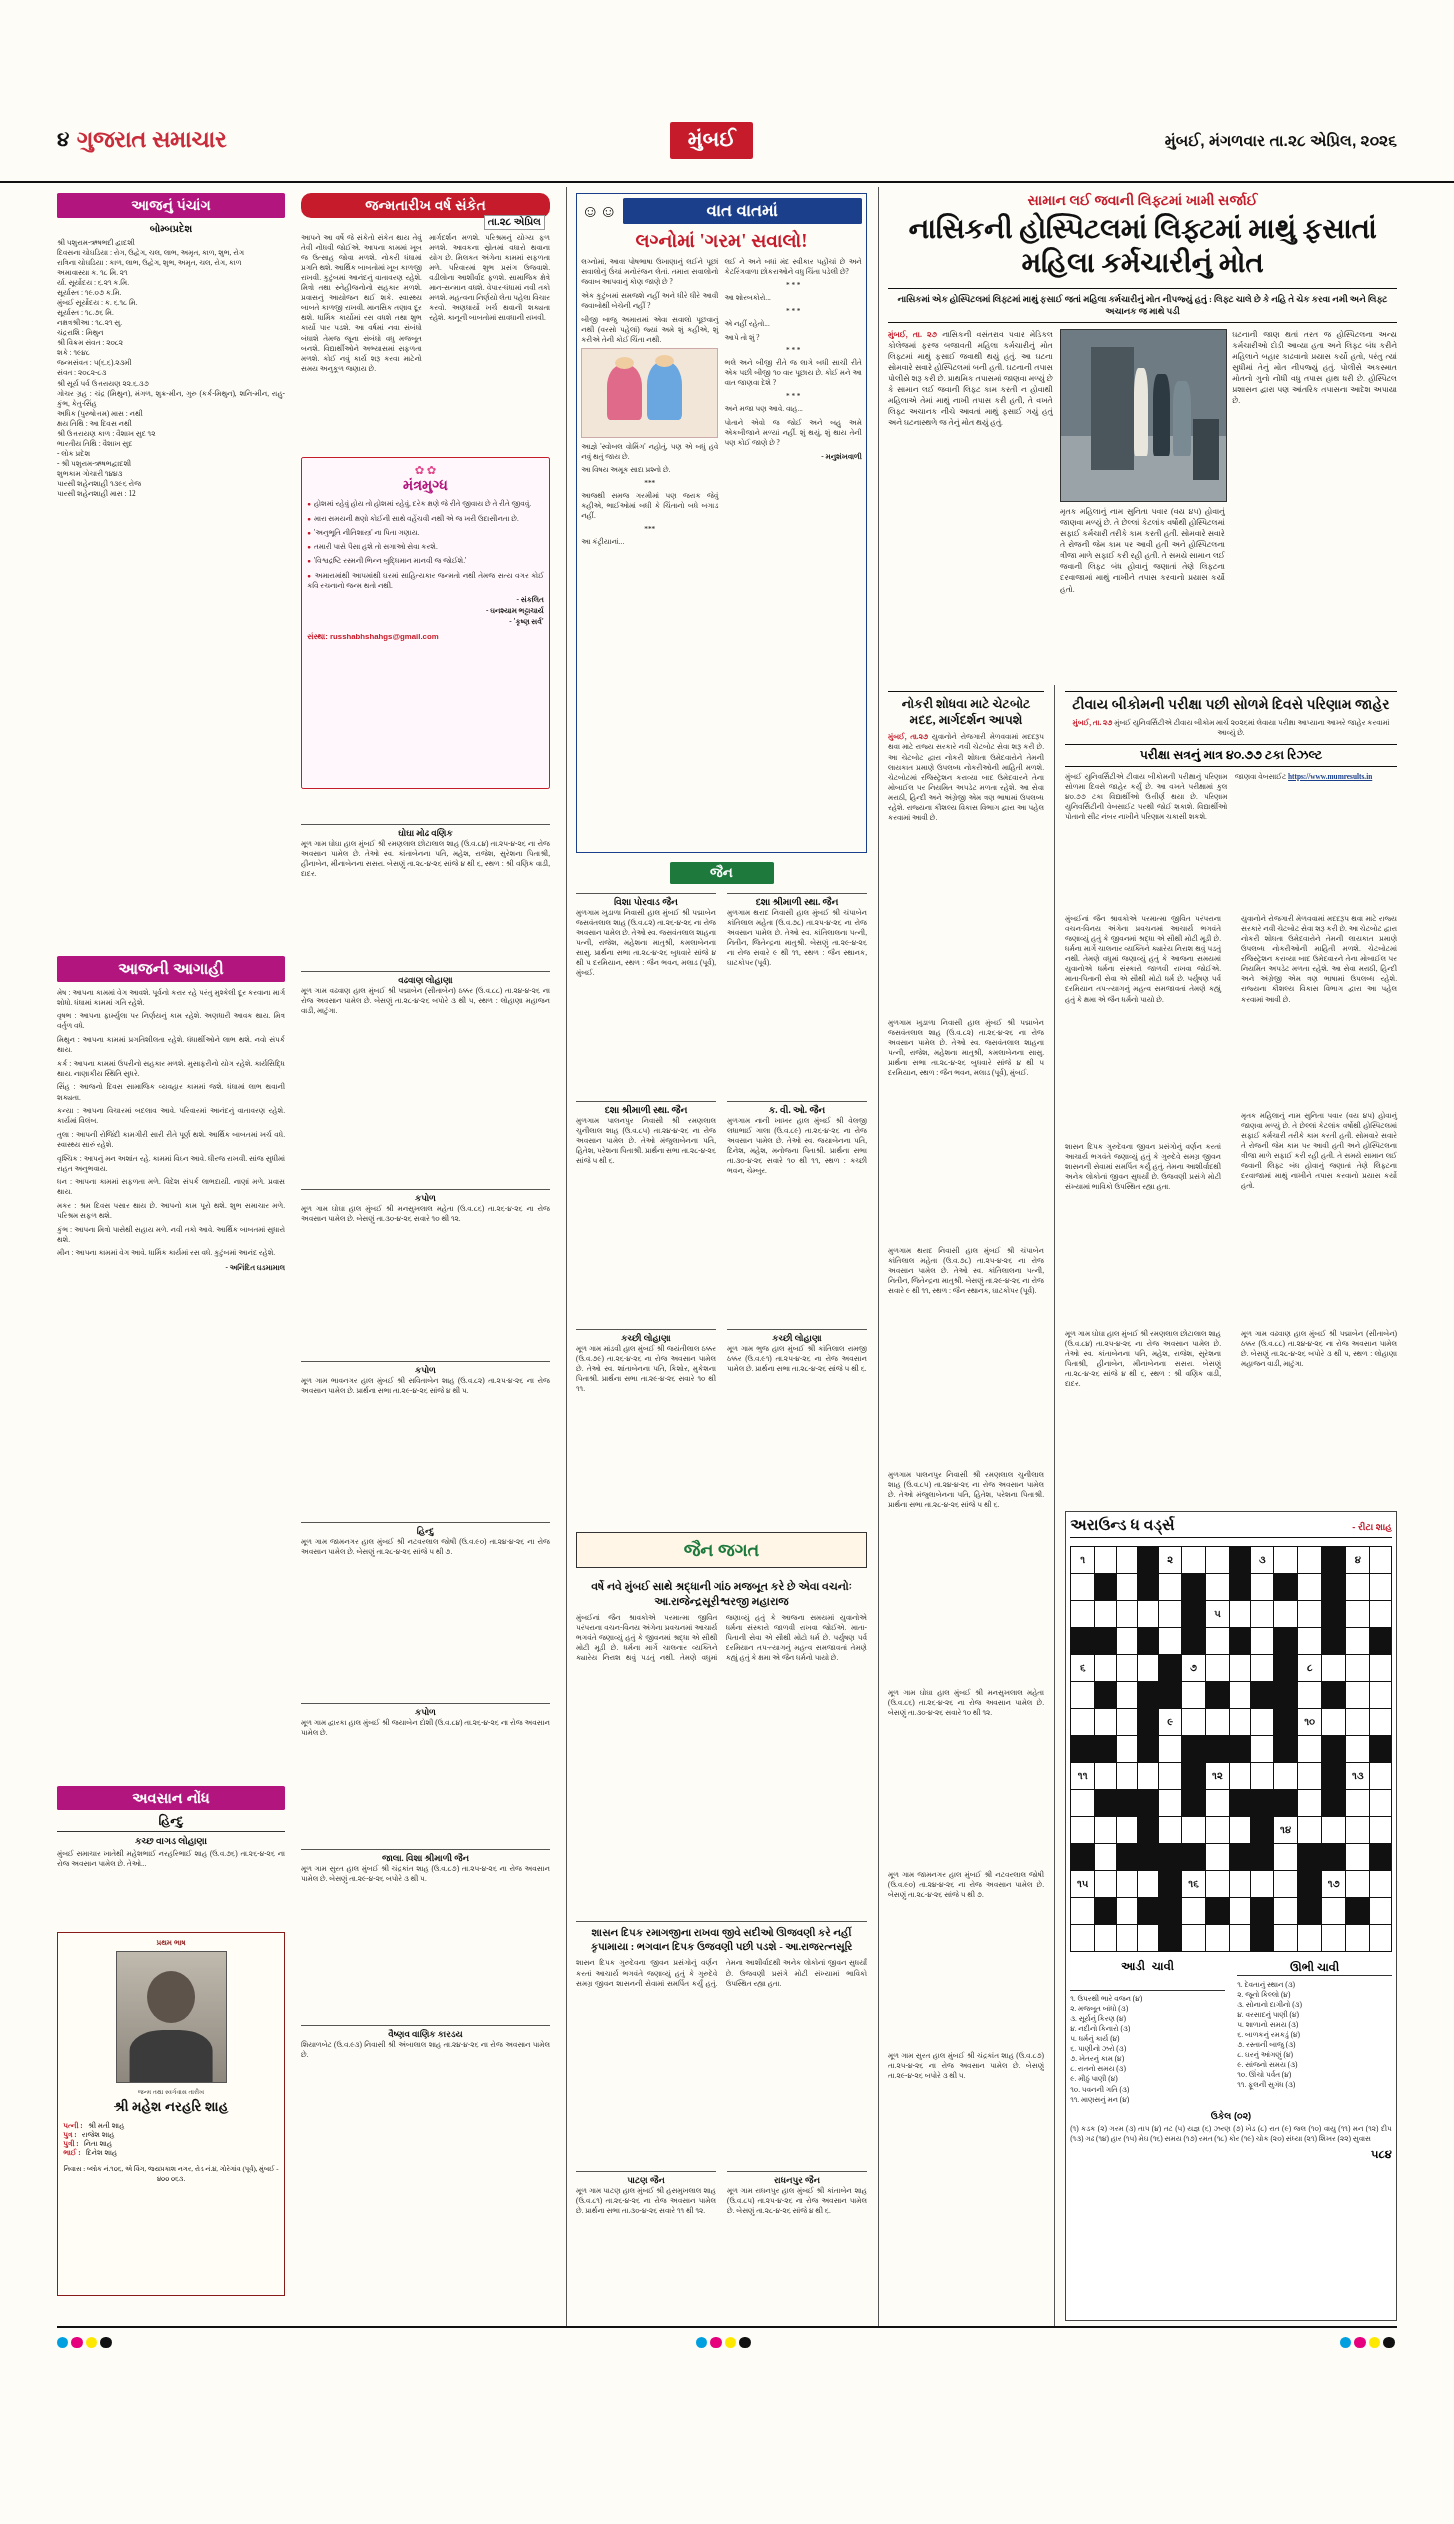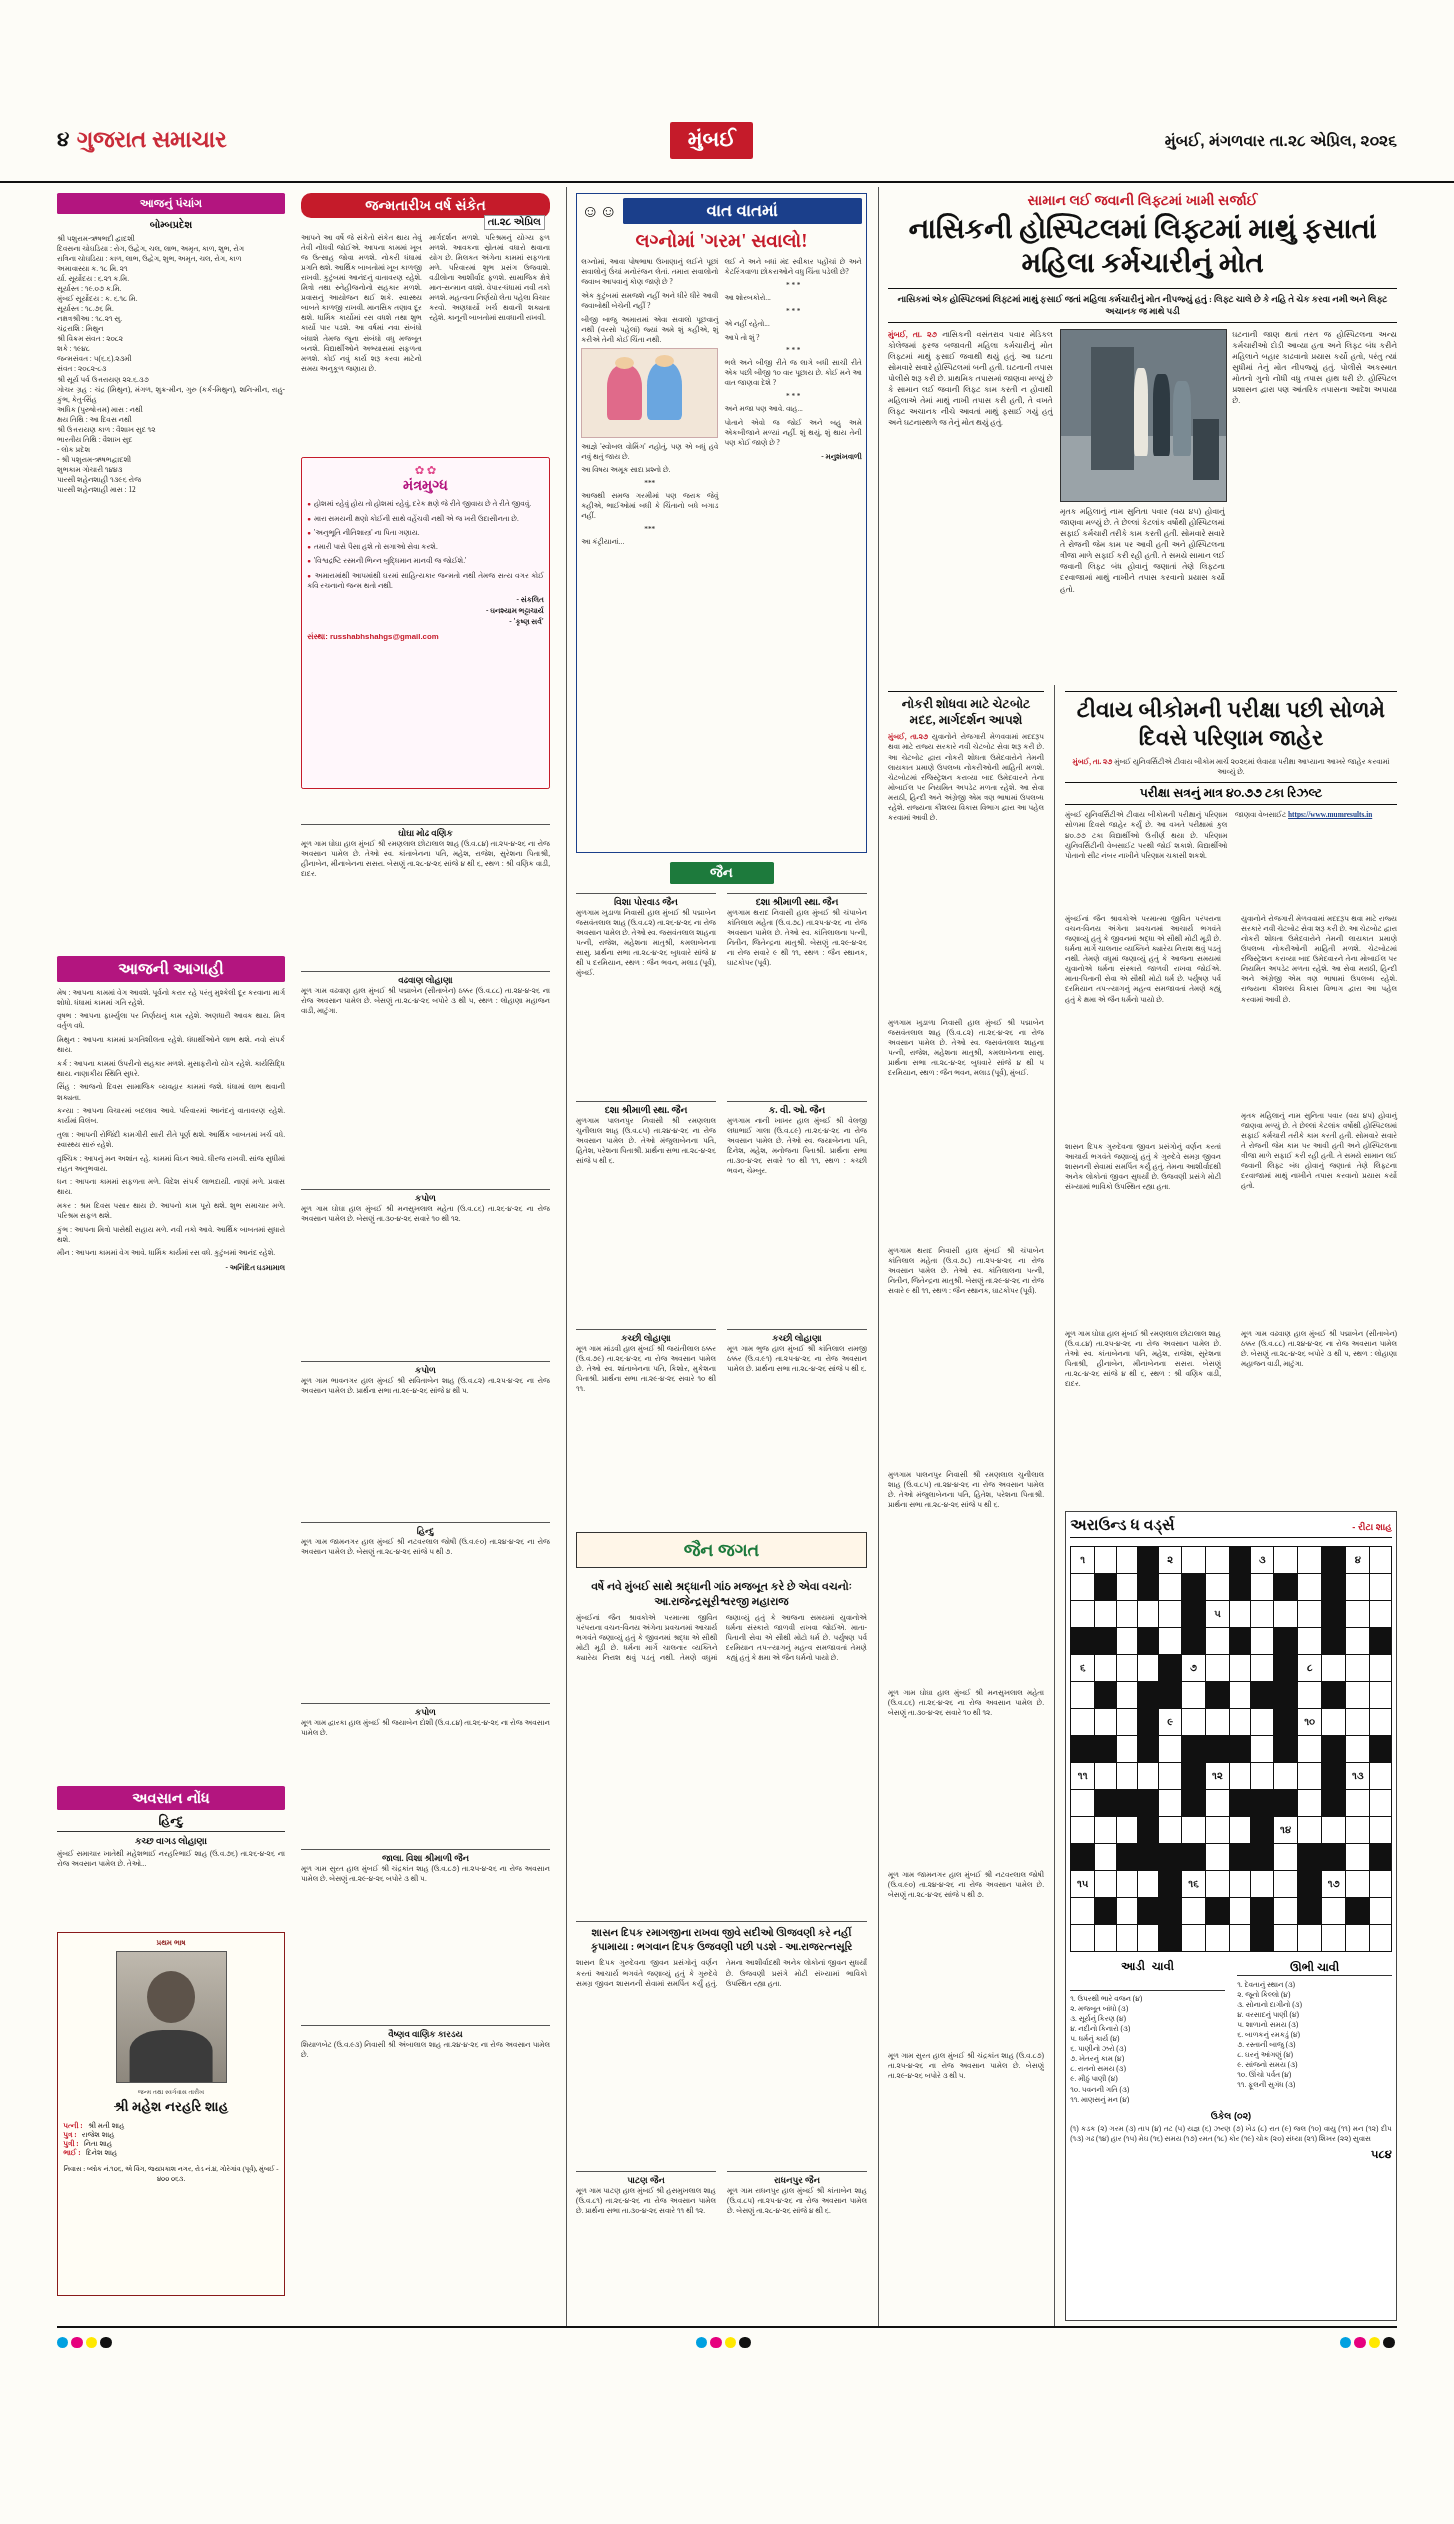--- a/index.html
+++ b/index.html
@@ -143,21 +143,21 @@
     <div class="mh-center">મુંબઈ</div>
     <div class="mh-right">મુંબઈ, મંગળવાર તા.૨૮ એપ્રિલ, ૨૦૨૬</div>
   </div>
 
   <div class="vdiv" style="left:566px;top:187px;height:2140px;"></div>
   <div class="vdiv" style="left:878px;top:187px;height:2140px;"></div>
   <div class="vdiv" style="left:1054px;top:685px;height:1641px;"></div>
   <div class="hdiv" style="left:57px;top:2326px;width:1340px;background:#111;height:1.6px;"></div>
 
   <div class="box" style="left:57px;top:193px;width:228px;">
-    <div class="hdr-magenta" style="font-size:11px;padding:4.2px 0;">આજનું પંચાંગ</div>
+    <div class="hdr-magenta" style="font-size:14px;padding:4.2px 0;">આજનું પંચાંગ</div>
     <div class="sub-h" style="font-size:10px;margin-top:4.2px;">બોમ્બપ્રદેશ</div>
     <div class="bodytext small" style="margin-top:3.1px;">
       <div>શ્રી પશુરામ-ઋષભદી દ્વાદશી</div>
         <div>દિવસના ચોઘડિયા : રોગ, ઉદ્વેગ, ચલ, લાભ, અમૃત, કાળ, શુભ, રોગ</div>
       <div>રાત્રિના ચોઘડિયા : કાળ, લાભ, ઉદ્વેગ, શુભ, અમૃત, ચલ, રોગ, કાળ</div>
         <div>અમાવાસ્યા ક. ૧૮ મિ. ૨૧</div>
       <div>ર્યા. સૂર્યોદય : ૬.૨૧ ક.મિ.</div>
         <div>સૂર્યાસ્ત : ૧૯.૦૭ ક.મિ.</div>
       <div>મુંબઈ સૂર્યોદય : ક. ૬.૧૮ મિ.</div>
         <div>સૂર્યાસ્ત : ૧૮.૭૬ મિ.</div>
@@ -420,21 +420,21 @@
 
   <div class="box" style="left:888px;top:691px;width:156px;">
     <div class="sub-h" style="font-size:12.5px;line-height:1.28;border-top:1px solid #111;padding-top:4.2px;">નોકરી શોધવા માટે ચેટબોટ મદદ, માર્ગદર્શન આપશે</div>
     <div class="bodytext small" style="margin-top:4.2px;">
       <span class="b red">મુંબઈ, તા.૨૭</span>
       <span>યુવાનોને રોજગારી મેળવવામાં મદદરૂપ થવા માટે રાજ્ય સરકારે નવી ચેટબોટ સેવા શરૂ કરી છે. આ ચેટબોટ દ્વારા નોકરી શોધતા ઉમેદવારોને તેમની લાયકાત પ્રમાણે ઉપલબ્ધ નોકરીઓની માહિતી મળશે. ચેટબોટમાં રજિસ્ટ્રેશન કરાવ્યા બાદ ઉમેદવારને તેના મોબાઈલ પર નિયમિત અપડેટ મળતા રહેશે. આ સેવા મરાઠી, હિન્દી અને અંગ્રેજી એમ ત્રણ ભાષામાં ઉપલબ્ધ રહેશે. રાજ્યના કૌશલ્ય વિકાસ વિભાગ દ્વારા આ પહેલ કરવામાં આવી છે.</span>
     </div>
   </div>
 
   <div class="box" style="left:1065px;top:691px;width:332px;">
-    <div class="sub-h" style="font-size:22px;line-height:1.28;border-top:1px solid #111;padding-top:4.2px;">ટીવાય બીકોમની પરીક્ષા પછી સોળમે દિવસે પરિણામ જાહેર</div>
+    <div class="sub-h" style="font-size:14px;line-height:1.28;border-top:1px solid #111;padding-top:4.2px;">ટીવાય બીકોમની પરીક્ષા પછી સોળમે દિવસે પરિણામ જાહેર</div>
     <div class="bodytext small" style="margin-top:4.2px;text-align:center;">
       <span class="b red">મુંબઈ, તા. ૨૭</span>
       <span>મુંબઈ યુનિવર્સિટીએ ટીવાય બીકોમ માર્ચ ૨૦૨૬માં લેવાયા પરીક્ષા આપ્યાના આખરે જાહેર કરવામાં આવ્યું છે.</span>
     </div>
     <div class="center" style="margin-top:5.2px;font-size:12.5px;font-weight:bold;border-top:0.5px solid #111;border-bottom:0.5px solid #111;padding:3.1px 0;font-family:'Liberation Serif',serif;">પરીક્ષા સત્રનું માત્ર ૪૦.૭૭ ટકા રિઝલ્ટ</div>
     <div style="display:flex;gap:7.3px;margin-top:5.2px;">
       <div class="bodytext small" style="flex:1;">મુંબઈ યુનિવર્સિટીએ ટીવાય બીકોમની પરીક્ષાનું પરિણામ સોળમા દિવસે જાહેર કર્યું છે. આ વખતે પરીક્ષામાં કુલ ૪૦.૭૭ ટકા વિદ્યાર્થીઓ ઉત્તીર્ણ થયા છે. પરિણામ યુનિવર્સિટીની વેબસાઈટ પરથી જોઈ શકાશે. વિદ્યાર્થીઓ પોતાનો સીટ નંબર નાખીને પરિણામ ચકાસી શકશે.</div>
       <div style="flex:1;">
         <div class="bodytext small">
           <span>જાણવા વેબસાઈટ</span>

